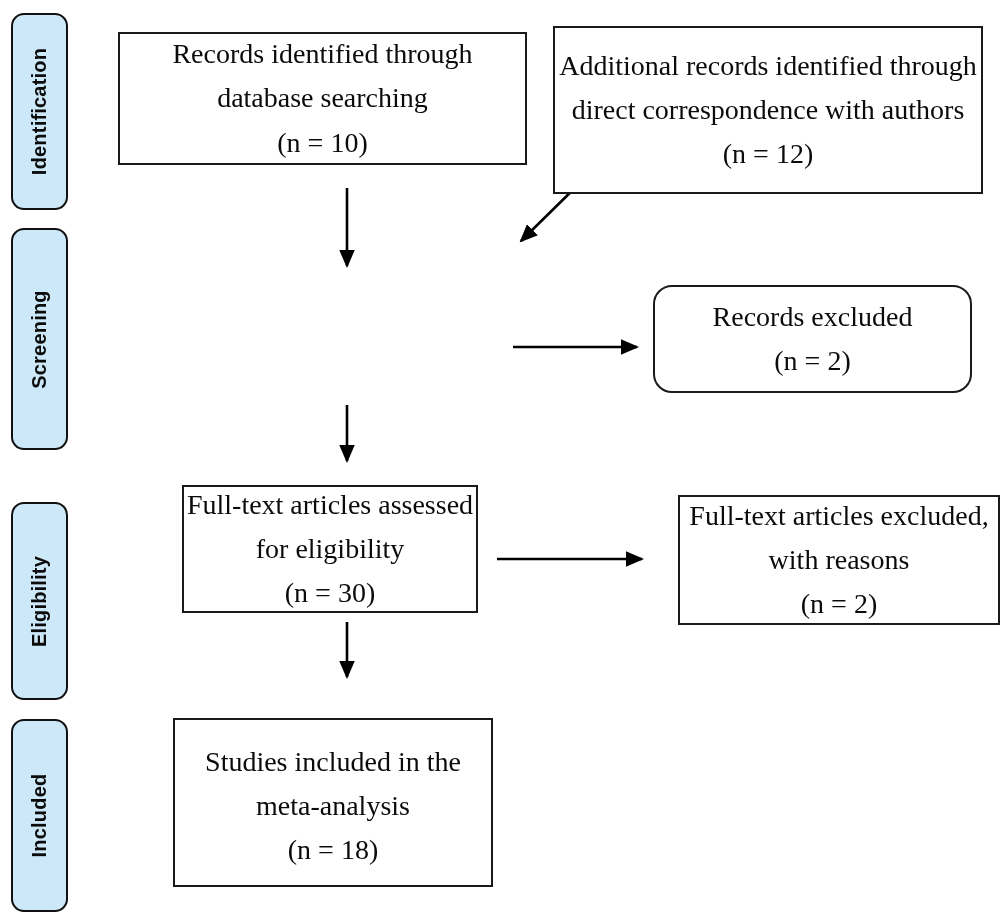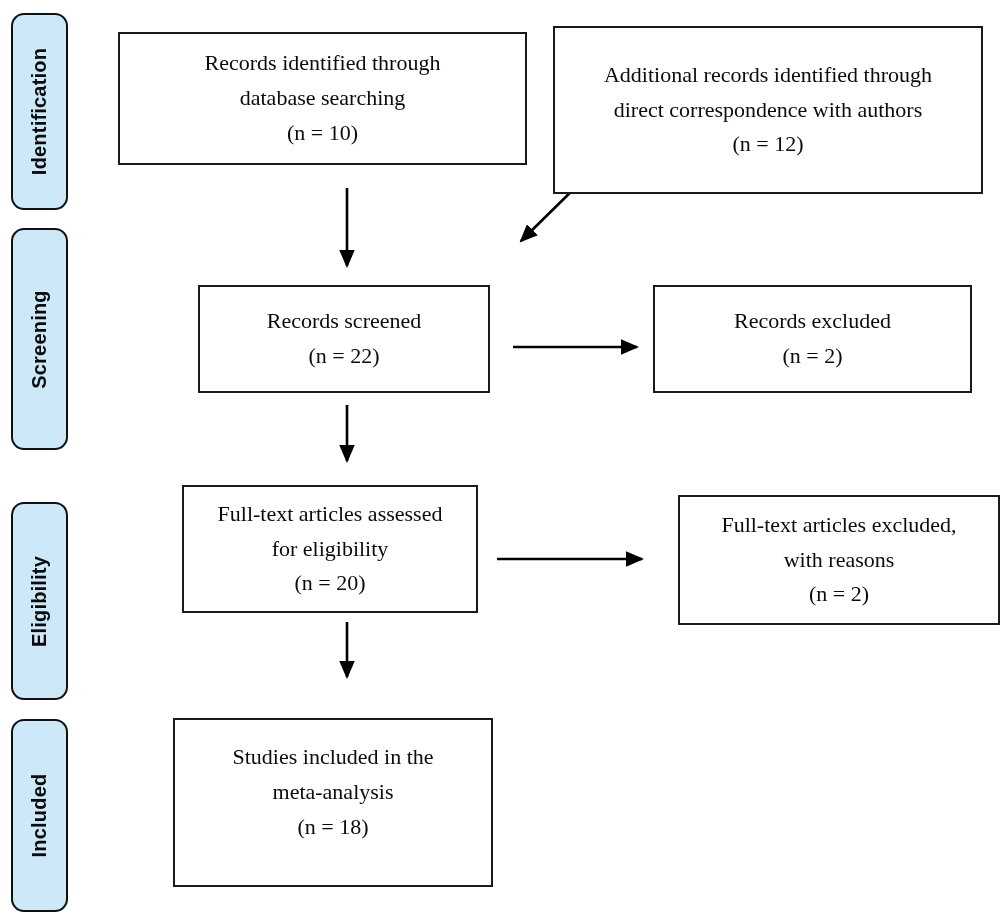--- a/index.html
+++ b/index.html
@@ -54,29 +54,29 @@
     background: #ffffff;
     border: 2px solid #1a1a1a;
     box-sizing: border-box;
     display: flex;
     align-items: center;
     justify-content: center;
     text-align: center;
   }
   .flowbox span {
     font-family: "Liberation Serif", serif;
-    font-size: 22px;
+    font-size: 28px;
     line-height: 1.58;
     color: #0b0b0b;
     white-space: pre-line;
   }
   .box-records-identified  { left: 118px; top: 32px;  width: 409px; height: 133px; }
   .box-additional-records  { left: 553px; top: 26px;  width: 430px; height: 168px; }
   .box-records-screened    { left: 198px; top: 285px; width: 292px; height: 108px; }
-  .box-records-excluded    { left: 653px; top: 285px; width: 319px; height: 108px; }
+  .box-records-excluded    { left: 653px; top: 285px; width: 319px; height: 108px; border-radius: 19px; }
   .box-fulltext-assessed   { left: 182px; top: 485px; width: 296px; height: 128px; }
   .box-fulltext-excluded   { left: 658px; top: 495px; width: 322px; height: 130px; margin-left: 20px; }
   .box-studies-included    { left: 173px; top: 718px; width: 320px; height: 169px;
                              align-items: flex-start; }
   .box-studies-included span { padding-top: 20px; }
 </style>
 </head>
 <body>
 
 <div class="canvas">
@@ -111,32 +111,28 @@
   <div class="flowbox box-records-identified">
     <span>Records identified through
 database searching
 (n = 10)</span>
   </div>
   <div class="flowbox box-additional-records">
     <span>Additional records identified through
 direct correspondence with authors
 (n = 12)</span>
   </div>
-  <div class="flowbox box-records-screened">
-    <span>Records screened
-(n = 22)</span>
-  </div>
   <div class="flowbox box-records-excluded">
     <span>Records excluded
 (n = 2)</span>
   </div>
   <div class="flowbox box-fulltext-assessed">
     <span>Full-text articles assessed
 for eligibility
-(n = 20)</span>
+(n = 30)</span>
   </div>
   <div class="flowbox box-fulltext-excluded">
     <span>Full-text articles excluded,
 with reasons
 (n = 2)</span>
   </div>
   <div class="flowbox box-studies-included">
     <span>Studies included in the
 meta-analysis
 (n = 18)</span>

